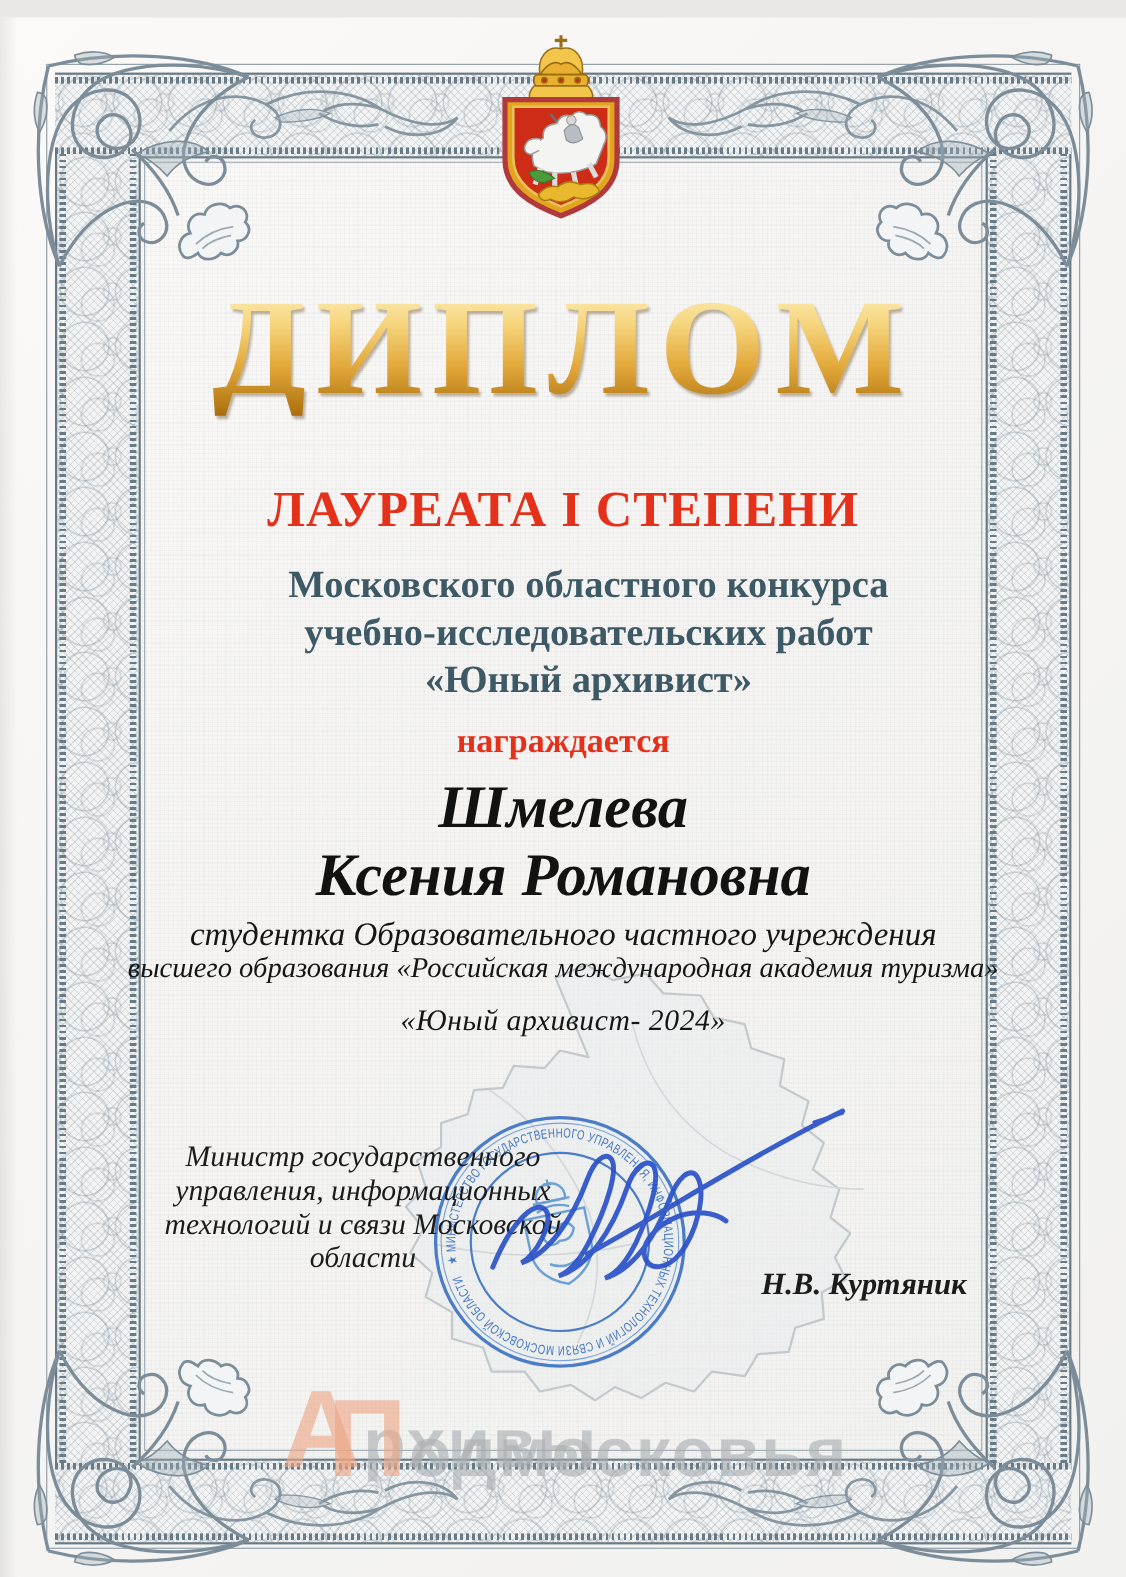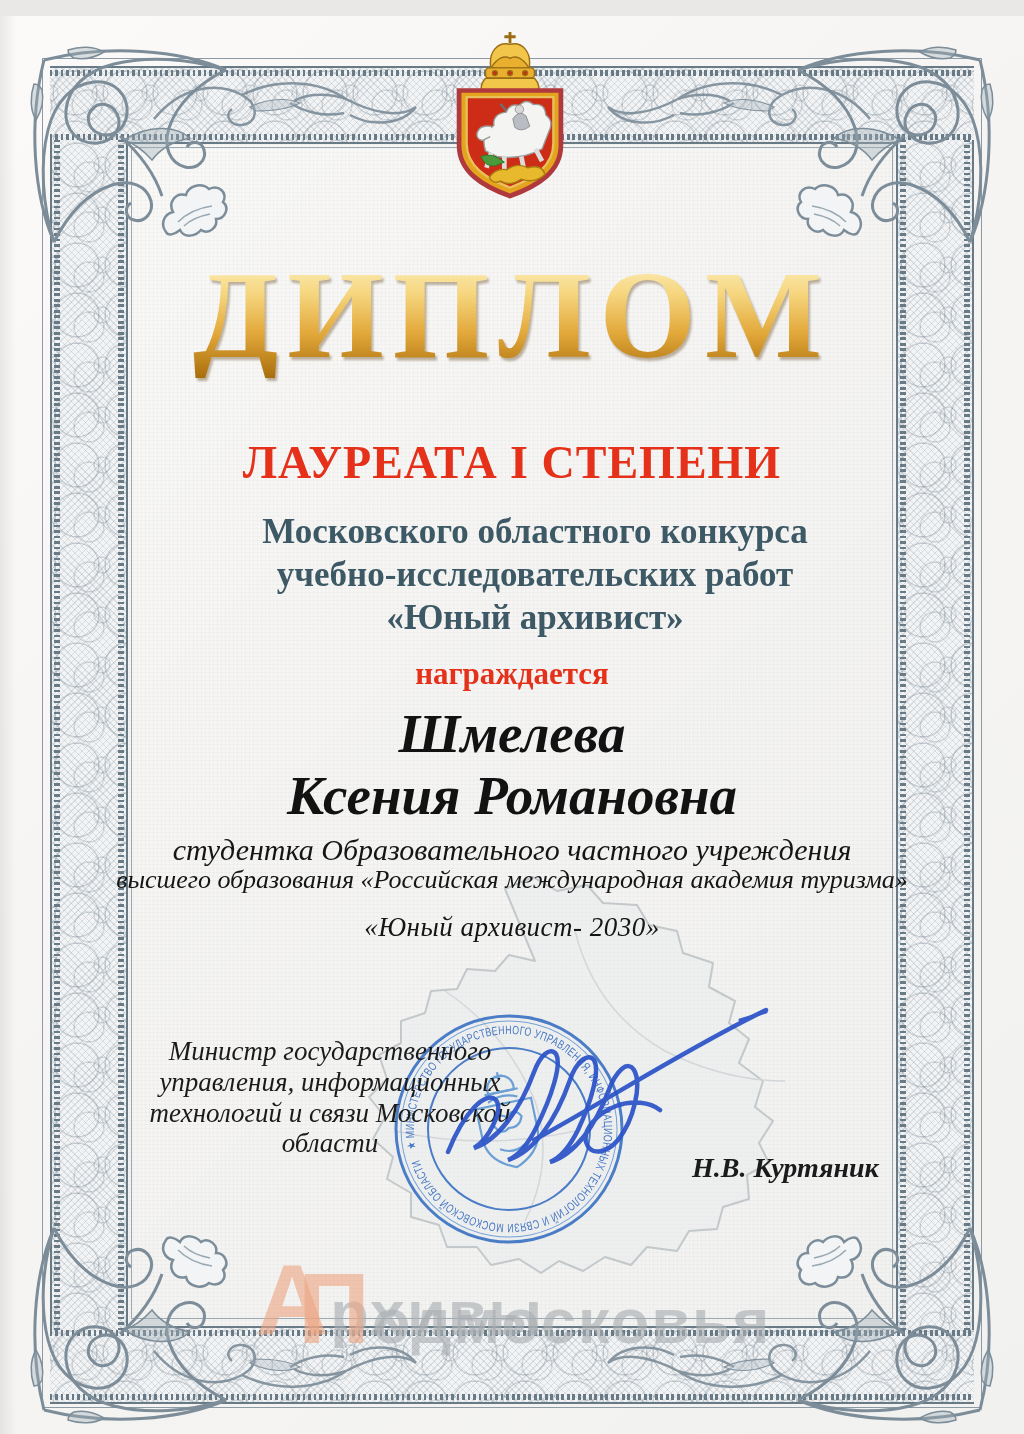--- a/index.html
+++ b/index.html
@@ -197,21 +197,21 @@
   <div class="center contest">
     <div>Московского областного конкурса</div>
     <div>учебно-исследовательских работ</div>
     <div>«Юный архивист»</div>
   </div>
   <div class="center awarded">награждается</div>
   <div class="center name1">Шмелева</div>
   <div class="center name2">Ксения Романовна</div>
   <div class="center desc1">студентка Образовательного частного учреждения</div>
   <div class="center desc2">высшего образования «Российская международная академия туризма»</div>
-  <div class="center event">«Юный архивист- 2030»</div>
+  <div class="center event">«Юный архивист- 2024»</div>
 
   <svg class="map" viewBox="0 0 715 430">
     <path d="M310,18 l28,-12 24,14 30,-6 16,18 34,2 12,20 28,6 6,22 30,10 -4,24 26,14 -6,22 20,16 -10,24 24,18 -8,26 18,14 -14,22 10,20 -22,12 2,24 -26,8 -6,22 -28,2 -12,20 -30,-4 -16,18 -26,-8 -22,14 -24,-10 -18,12 -22,-14 -28,6 -14,-18 -30,0 -8,-22 -28,-8 0,-24 -24,-14 6,-22 -20,-18 12,-22 -16,-20 18,-18 -8,-24 22,-12 0,-22 24,-8 6,-22 26,-2 10,-20 28,2 14,-16 26,6 z" fill="#e9ebec" fill-opacity="0.55" stroke="#c3c8cb" stroke-width="2" stroke-linejoin="round"></path>
     <path d="M250,120 q60,40 90,110 q20,60 -10,120 M380,60 q20,80 90,120 q60,30 120,30 M200,260 q90,20 180,0" fill="none" stroke="#d3d7d9" stroke-width="1.5"></path>
   </svg>
 
   <div class="wm wm1"><span class="init">А</span><span class="rest">рхивы</span></div>
   <div class="wm wm2"><span class="init">П</span><span class="rest">одмосковья</span></div>
 
   <svg class="stamp" viewBox="0 0 234 234">

